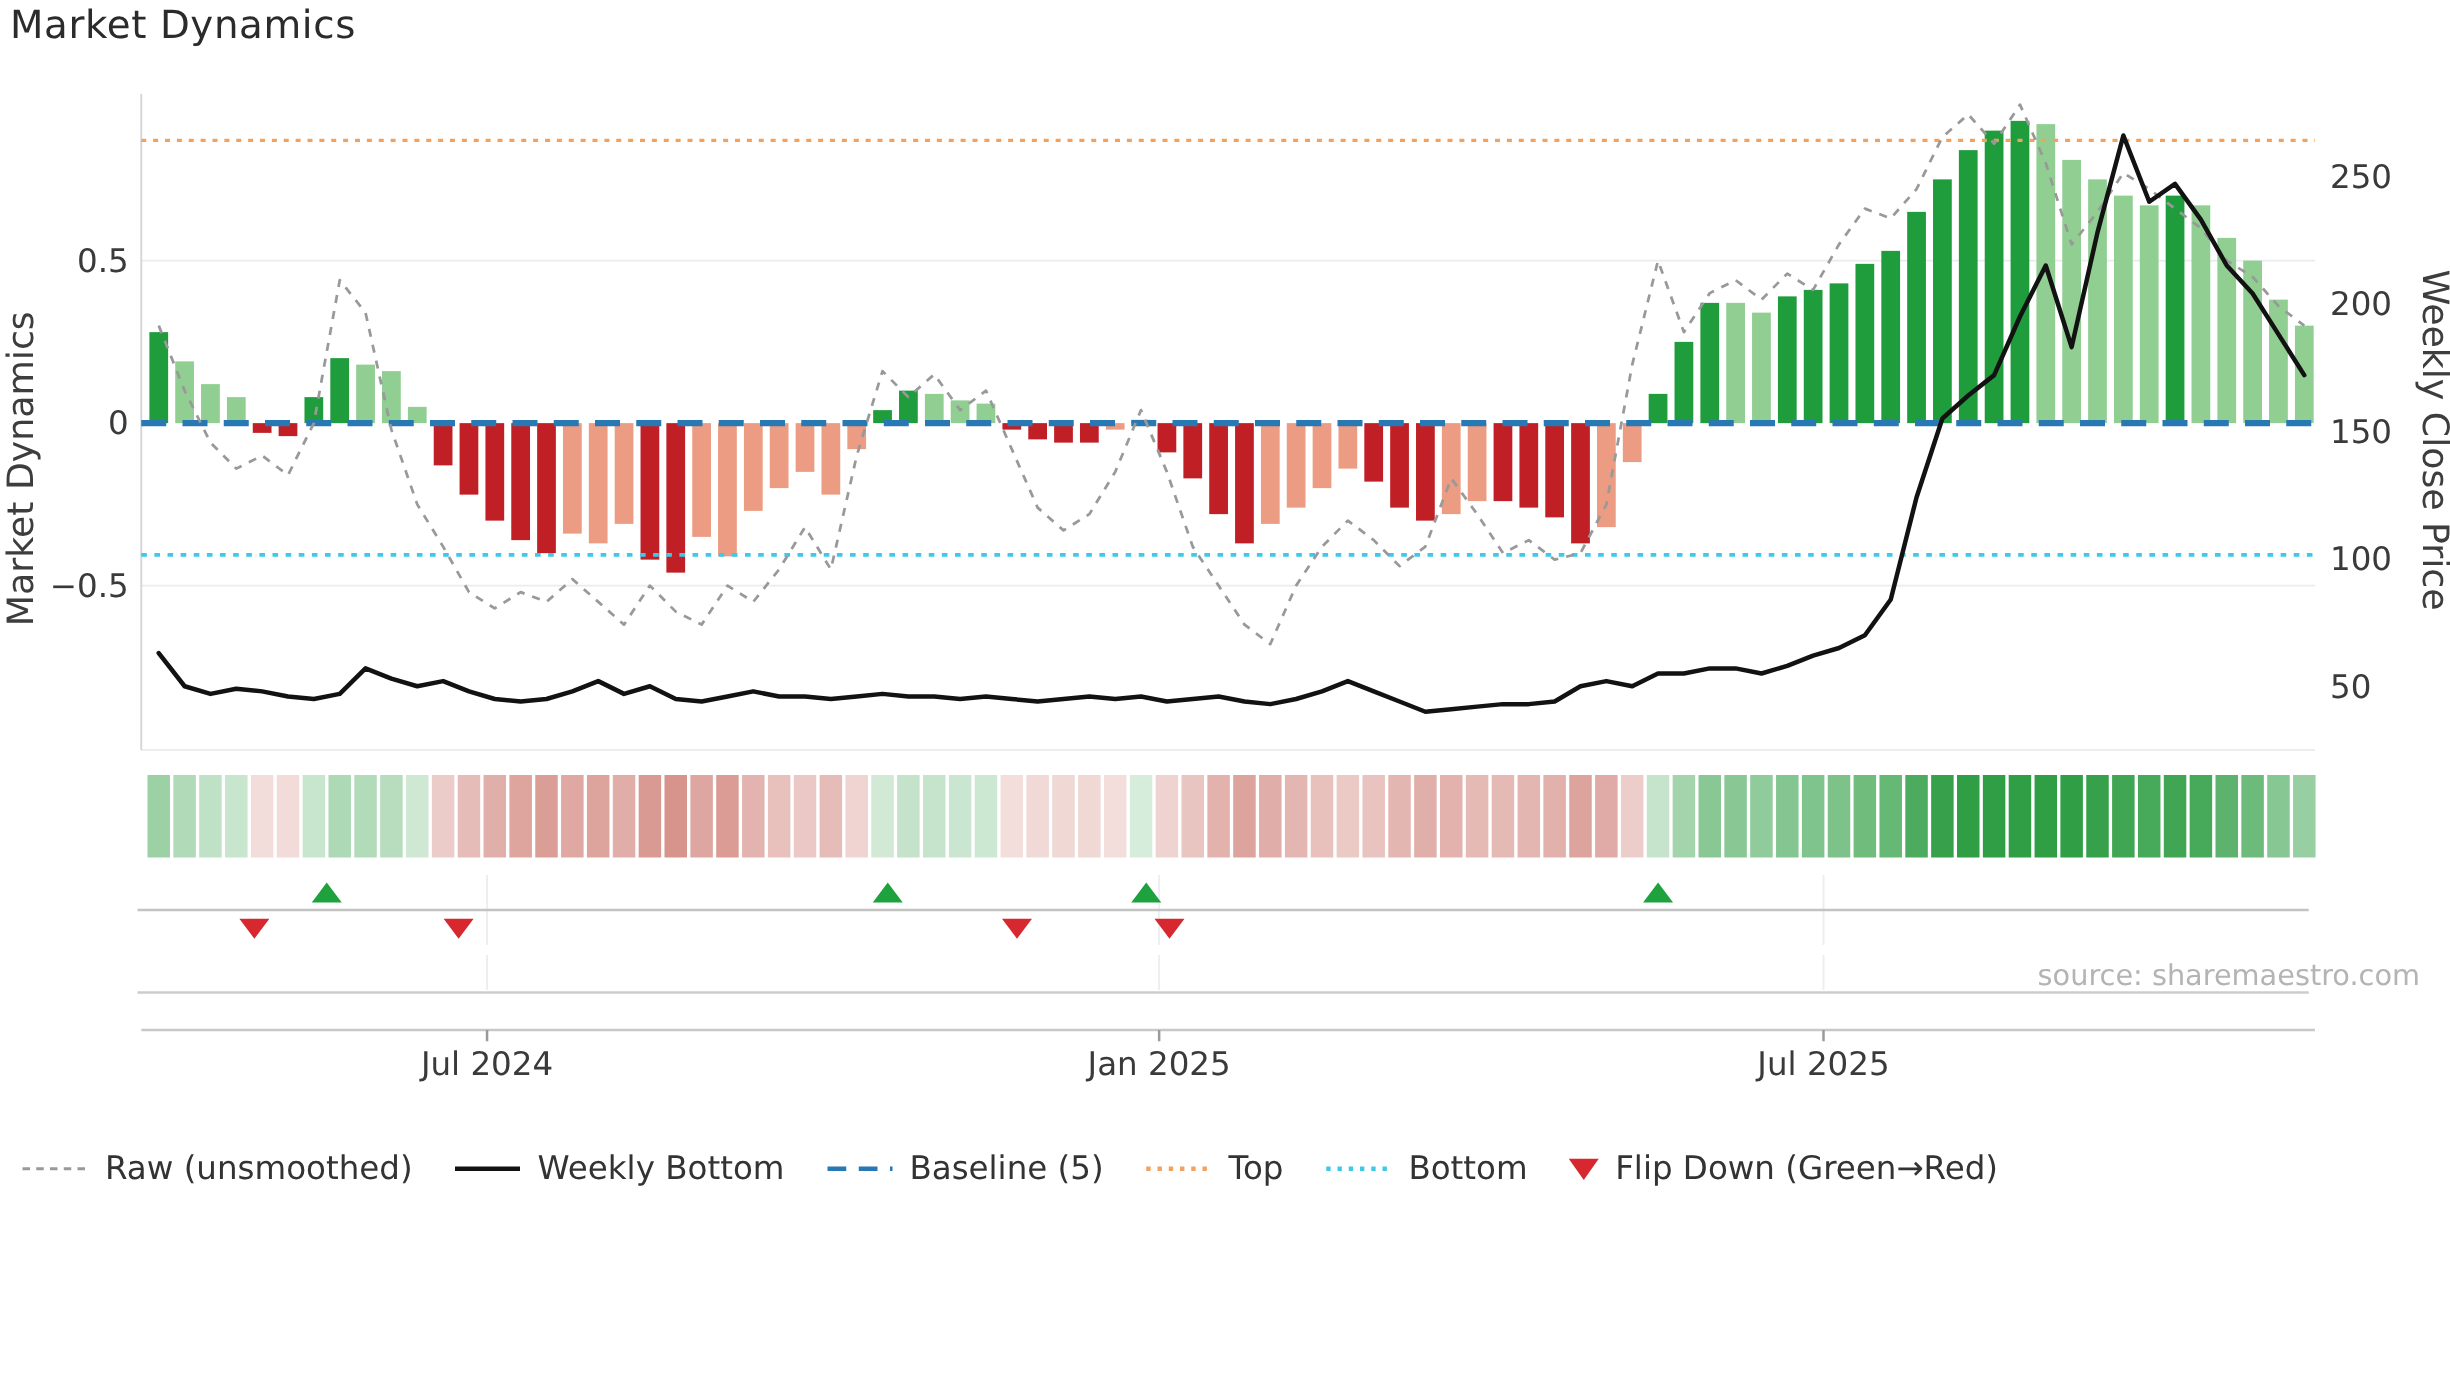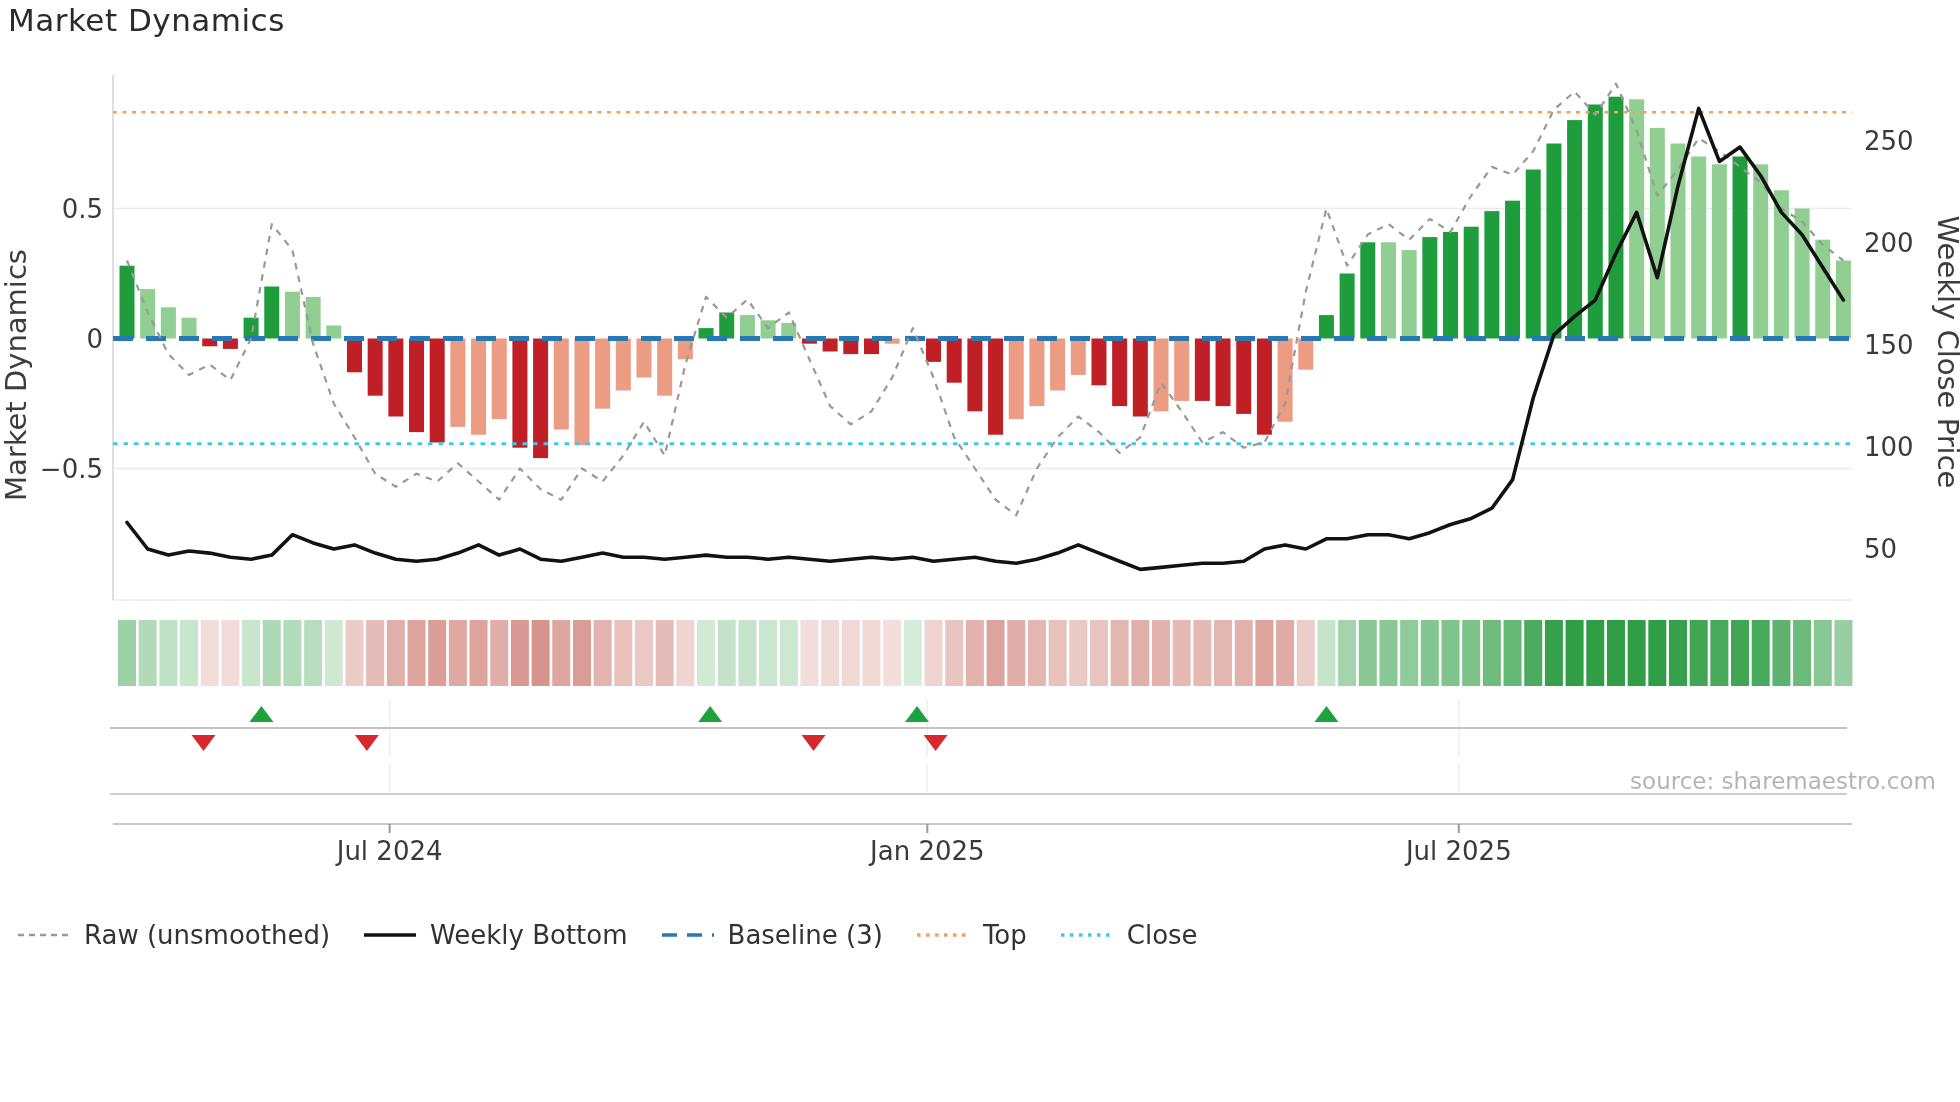--- a/index.html
+++ b/index.html
@@ -271,27 +271,33 @@
     <div class="legend-item">
       <span class="sw"><svg width="56" height="20">
           <line x1="2" y1="10" x2="54" y2="10" stroke="#121212" stroke-width="3.6"></line>
         </svg></span>
       <span>Weekly Bottom</span>
     </div>
     <div class="legend-item">
       <span class="sw"><svg width="56" height="20">
           <line x1="2" y1="10" x2="54" y2="10" stroke="#2878b4" stroke-width="3.6" stroke-dasharray="15 10"></line>
         </svg></span>
-      <span>Baseline (3)</span>
+      <span>Baseline (5)</span>
     </div>
     <div class="legend-item">
       <span class="sw"><svg width="56" height="20">
           <line x1="2" y1="10" x2="54" y2="10" stroke="#f2a25e" stroke-width="3.6" stroke-dasharray="3.5 5.5"></line>
         </svg></span>
       <span>Top</span>
     </div>
     <div class="legend-item">
       <span class="sw"><svg width="56" height="20">
           <line x1="2" y1="10" x2="54" y2="10" stroke="#3ec9e9" stroke-width="3.6" stroke-dasharray="3.5 5.5"></line>
         </svg></span>
-      <span>Close</span>
+      <span>Bottom</span>
+    </div>
+    <div class="legend-item">
+      <span class="sw"><svg width="26" height="22">
+          <polygon points="1,3 25,3 13,20" fill="#d7282f"></polygon>
+        </svg></span>
+      <span>Flip Down (Green→Red)</span>
     </div>
   </div>
 
 </body></html>

